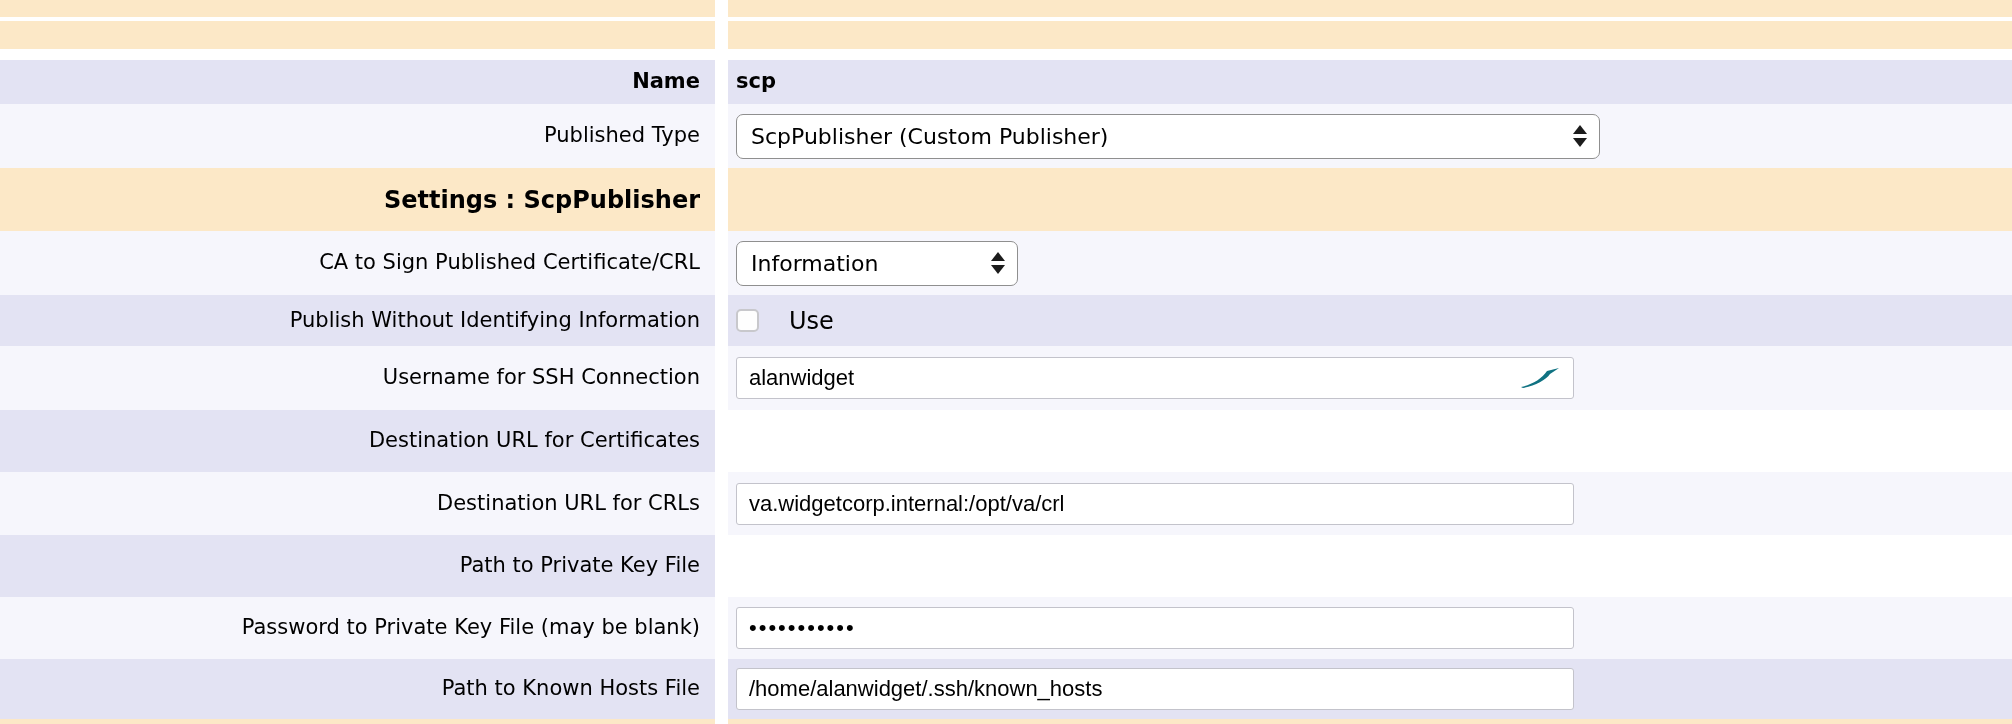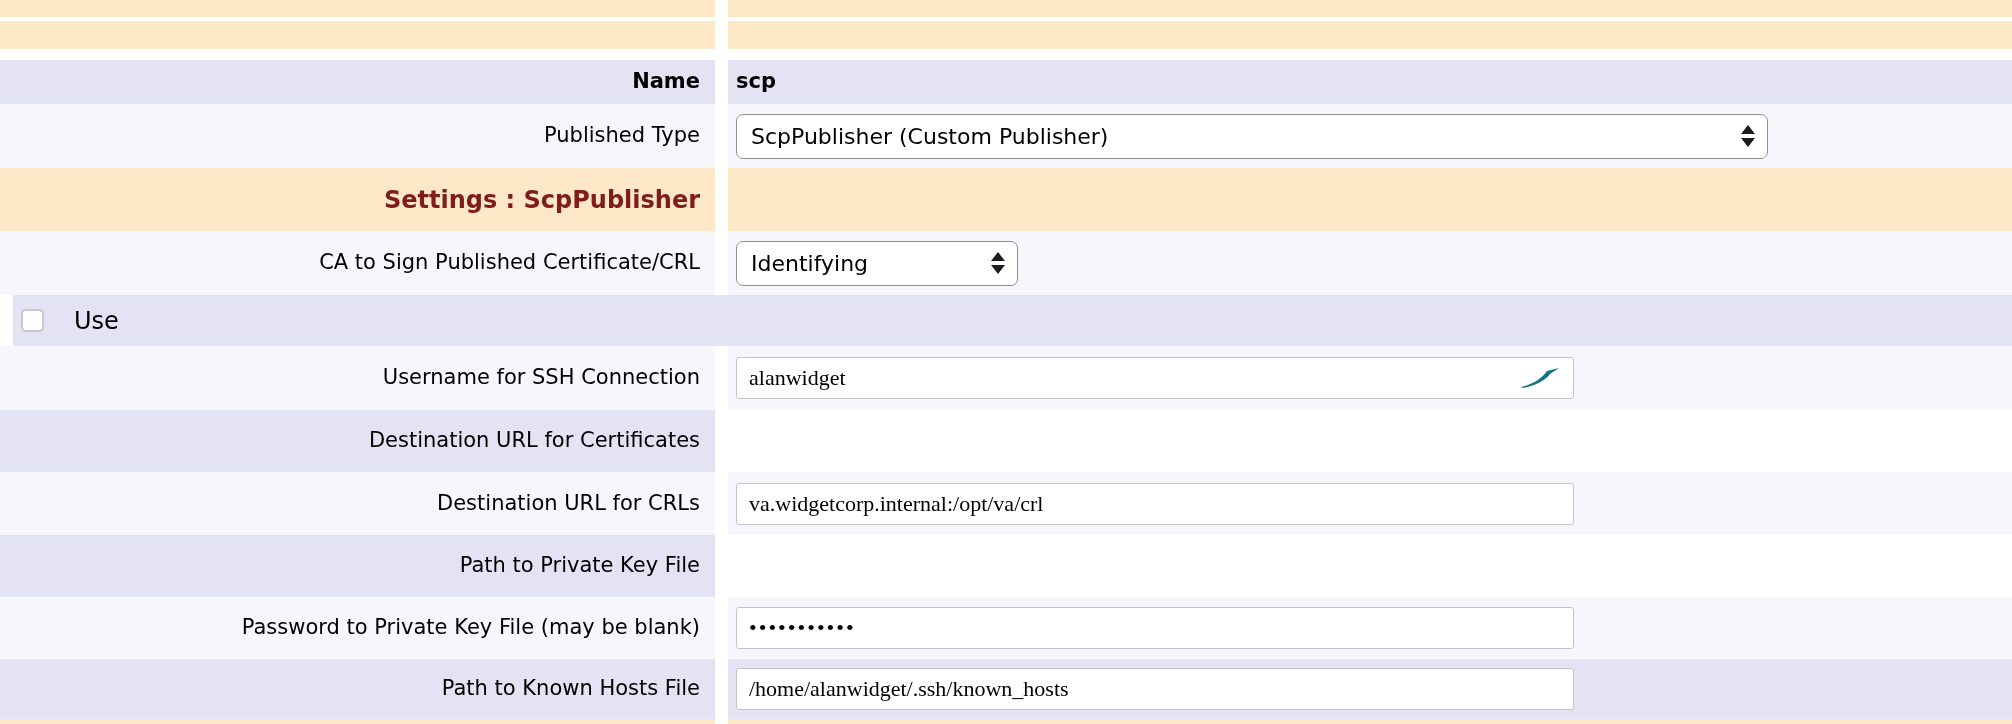--- a/index.html
+++ b/index.html
@@ -18,27 +18,27 @@
   
   .cl { width: 715px; display: flex; align-items: center; justify-content: flex-end; padding-right: 15px; }
   .cr { flex: 1; margin-left: 13px; display: flex; align-items: center; padding-left: 8px; }
 
   .band { background: #fce8c7; }
   .r1   { background: #e3e3f3; }
   .r2   { background: #f6f6fc; }
 
   .lbl      { font-size: 21px; line-height: 1.2; text-align: right; }
   .bold     { font-weight: bold; }
-  .heading  { font-size: 24px; font-weight: bold; color: #7f1d1d; text-align: right; }
+  .heading  { font-size: 24px; font-weight: bold; color: #000000; text-align: right; }
 
   .ti {
     height: 42px; width: 838px;
     border: 1px solid #c3c3cb; border-radius: 3px;
     background: #ffffff; color: #000000;
-    font-family: Liberation Serif, serif; font-size: 22px;
+    font-family: Liberation Sans, sans-serif; font-size: 22px;
     padding: 12px 12px; outline: none;
   }
   .pw { letter-spacing: 2px; }
 
   .sel {
     height: 45px; background: #ffffff;
     border: 1px solid #8f8f8f; border-radius: 7px;
     display: flex; align-items: center;
     padding: 0 12px 0 14px; font-size: 22px;
     cursor: default;
@@ -76,21 +76,21 @@
     <div class="cr r1">
       <span class="lbl bold">scp</span>
     </div>
   </div>
 
   <div class="row" style="height:64px">
     <div class="cl r2">
       <span class="lbl">Published Type</span>
     </div>
     <div class="cr r2">
-      <div class="sel" style="width:1032px">
+      <div class="sel" style="width:864px">
         <span>ScpPublisher (Custom Publisher)</span>
         <span class="arrows">
           <span class="tri-up"></span>
             <span class="tri-down"></span>
         </span>
       </div>
     </div>
   </div>
 
   <div class="row" style="height:63px">
@@ -99,30 +99,33 @@
     </div>
     <div class="cr band"></div>
   </div>
 
   <div class="row" style="height:64px">
     <div class="cl r2">
       <span class="lbl">CA to Sign Published Certificate/CRL</span>
     </div>
     <div class="cr r2">
       <div class="sel" style="width:282px">
-        <span>Identifying</span>
+        <span>Information</span>
         <span class="arrows">
           <span class="tri-up"></span>
             <span class="tri-down"></span>
         </span>
       </div>
     </div>
   </div>
 
   <div class="row" style="height:51px">
+    <div class="cl r1">
+      <span class="lbl">Publish Without Identifying Information</span>
+    </div>
     <div class="cr r1">
       <span class="cb" role="checkbox" aria-checked="false"></span>
       <span class="cb-label">Use</span>
     </div>
   </div>
 
   <div class="row" style="height:64px">
     <div class="cl r2">
       <span class="lbl">Username for SSH Connection</span>
     </div>

